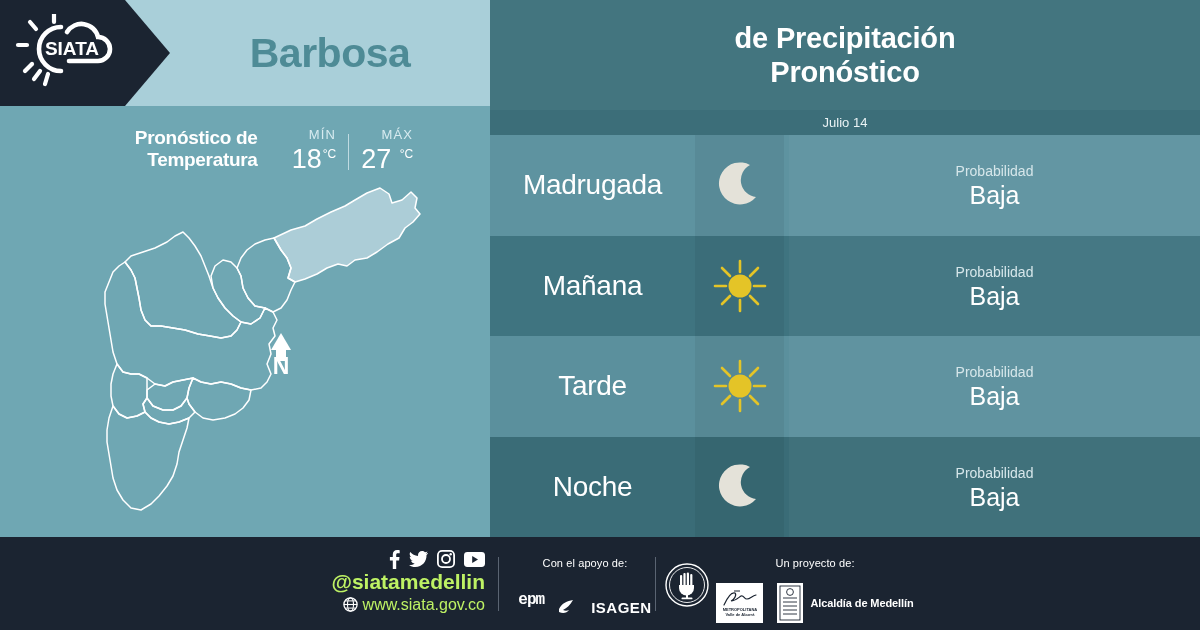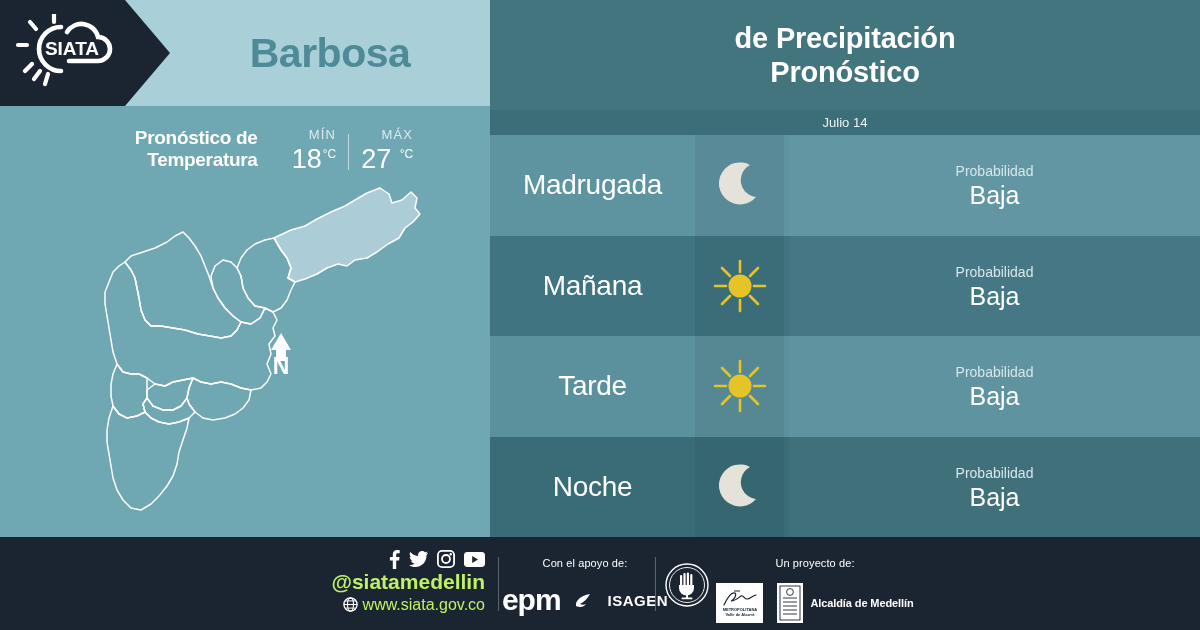--- a/index.html
+++ b/index.html
@@ -127,21 +127,21 @@
   .f-web {
     font-size:16px; display:flex; align-items:center; justify-content:flex-end;
     gap:5px; line-height:1.2; margin-top:1px;
   }
   .f-divider { position:absolute; width:1px; background:#5a6472; }
   .f-support { position:absolute; left:505px; top:20px; width:160px; text-align:center; }
   .f-cap { font-size:11px; color:#ffffff; letter-spacing:0.1px; }
   .f-logos-row { display:flex; align-items:center; justify-content:center; gap:14px; margin-top:14px; }
   .f-project { position:absolute; left:700px; top:20px; width:230px; text-align:center; }
 
-  .epm-word { font-size:30px; font-weight:bold; color:#fff; letter-spacing:-1px; }
+  .epm-word { font-size:16px; font-weight:bold; color:#fff; letter-spacing:-1px;font-family:Liberation Mono, monospace; }
   .isagen-word { font-size:15px; font-weight:bold; color:#fff; letter-spacing:0.5px; }
   .area-logo { width:47px; height:40px; background:#fff; display:flex; flex-direction:column;
                align-items:center; justify-content:center; }
   .area-cap { font-size:4px; color:#1b2431; font-weight:bold; text-align:center; line-height:1.25; }
   .alc-word { font-size:11px; font-weight:bold; color:#fff; letter-spacing:-0.1px; }
 </style>
 </head>
 <body>
 
 <div id="page">
@@ -392,21 +392,21 @@
         <span>www.siata.gov.co</span>
       </div>
     </div>
 
     <div class="f-divider" style="left:498px; top:20px; height:54px;"></div>
 
     <div class="f-support">
       <div class="f-cap">Con el apoyo de:</div>
       <div class="f-logos-row">
         <span class="epm-word">epm</span>
-        <span style="display:flex;align-items:flex-end;gap:17px;">
+        <span style="display:flex;align-items:center;gap:17px;margin-top:16px;">
           <svg width="16" height="15" viewBox="0 0 16 15">
             <path fill="#fff" d="M1 9 C4 3 9 1 15 0 C12 5 9 8 5 10 C7 11 9 11 11 10 C9 13 5 14 1 12 Z"></path>
           </svg>
           <span class="isagen-word">ISAGEN</span>
         </span>
       </div>
     </div>
 
     <div class="f-divider" style="left:655px; top:20px; height:54px;"></div>
 

